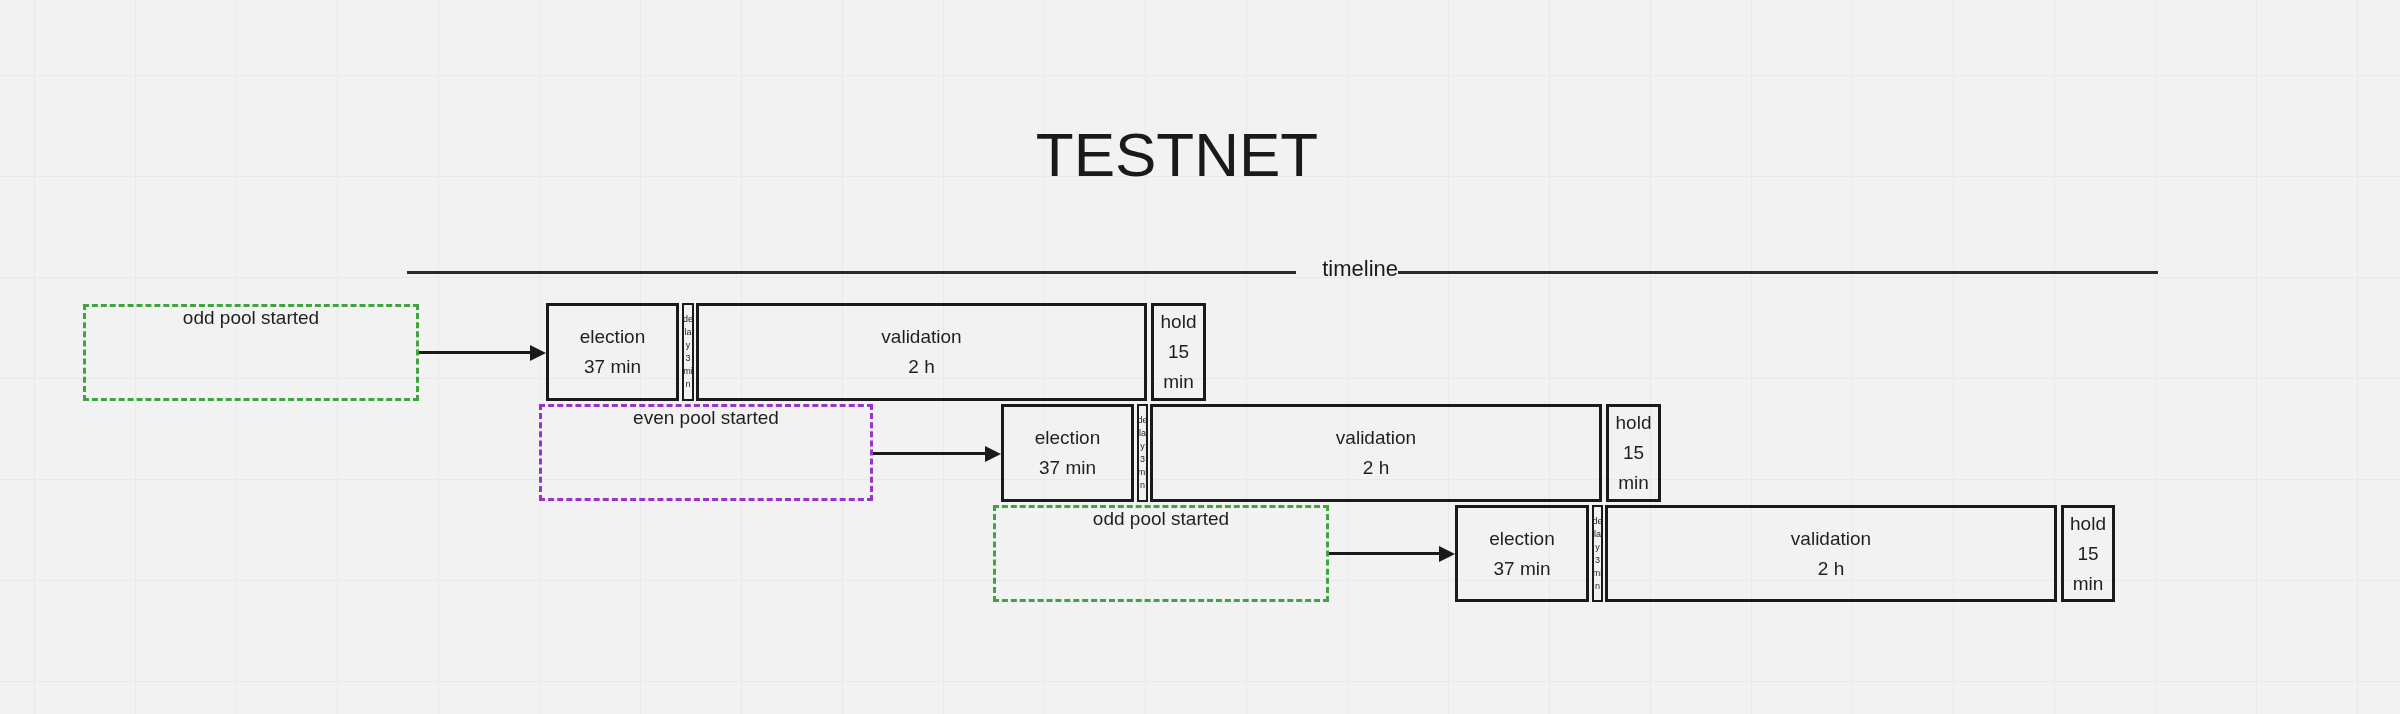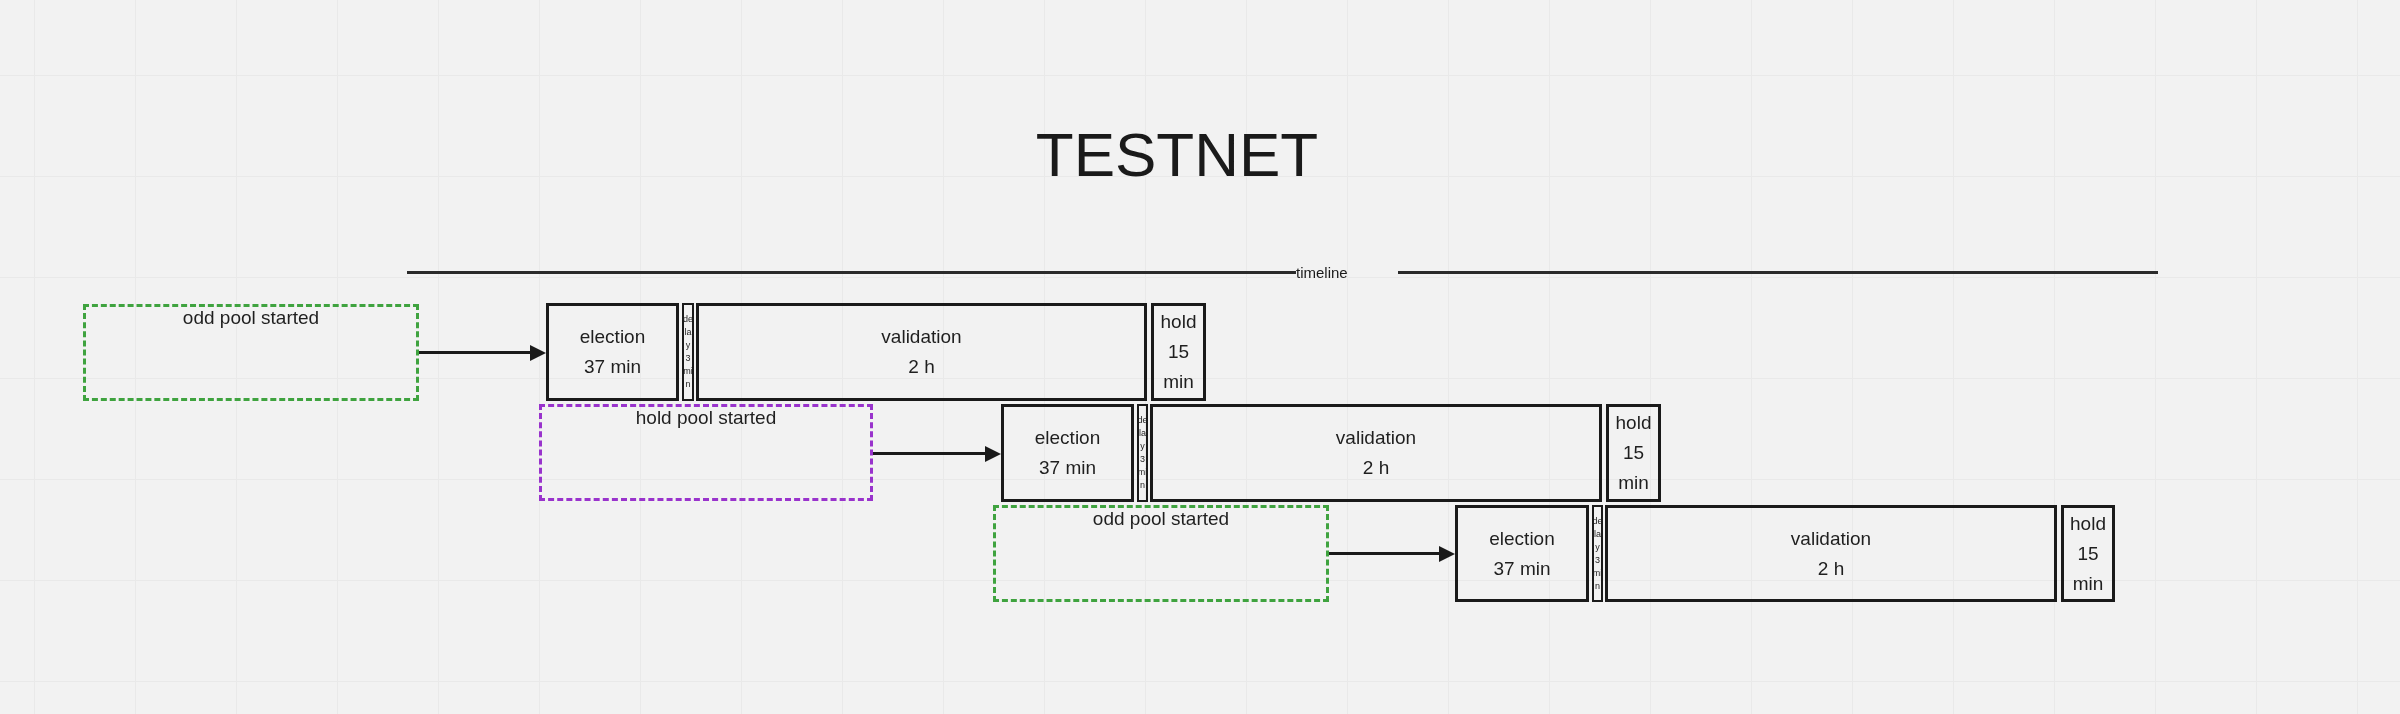--- a/index.html
+++ b/index.html
@@ -34,23 +34,23 @@
     margin-top: 41px;
   }
   .tl-line {
     position: absolute;
     top: 271px;
     height: 3px;
     background: #2a2a2a;
   }
   .tl-label {
     position: absolute;
-    top: 264px;
-    font-size: 15px;
-    text-align: left;
+    top: 256px;
+    font-size: 22px;
+    text-align: right;
     color: #1a1a1a;
     white-space: nowrap;
   }
   .start {
     position: absolute;
     box-sizing: border-box;
     border: 3px dashed #3fa33f;
     background: transparent;
     display: flex;
     align-items: flex-start;
@@ -127,21 +127,21 @@
     <div>validation</div>
     <div>2 h</div>
   </div>
   <div class="seg" style="left:1151px;top:303px;width:55px;height:98px">
     <div>hold</div>
     <div>15</div>
     <div>min</div>
   </div>
 
   <div class="start even" style="left:539px;top:404px;width:334px;height:97px">
-    <span>hold pool started</span>
+    <span>even pool started</span>
   </div>
   <div class="arrow" style="left:873px;top:452px;width:113px"></div>
   <div class="seg" style="left:1001px;top:404px;width:133px;height:98px">
     <div>election</div>
     <div>37 min</div>
   </div>
   <div class="seg delay" style="left:1137px;top:404px;width:11px;height:98px">
     <div>de</div>
     <div>la</div>
     <div>y</div>

